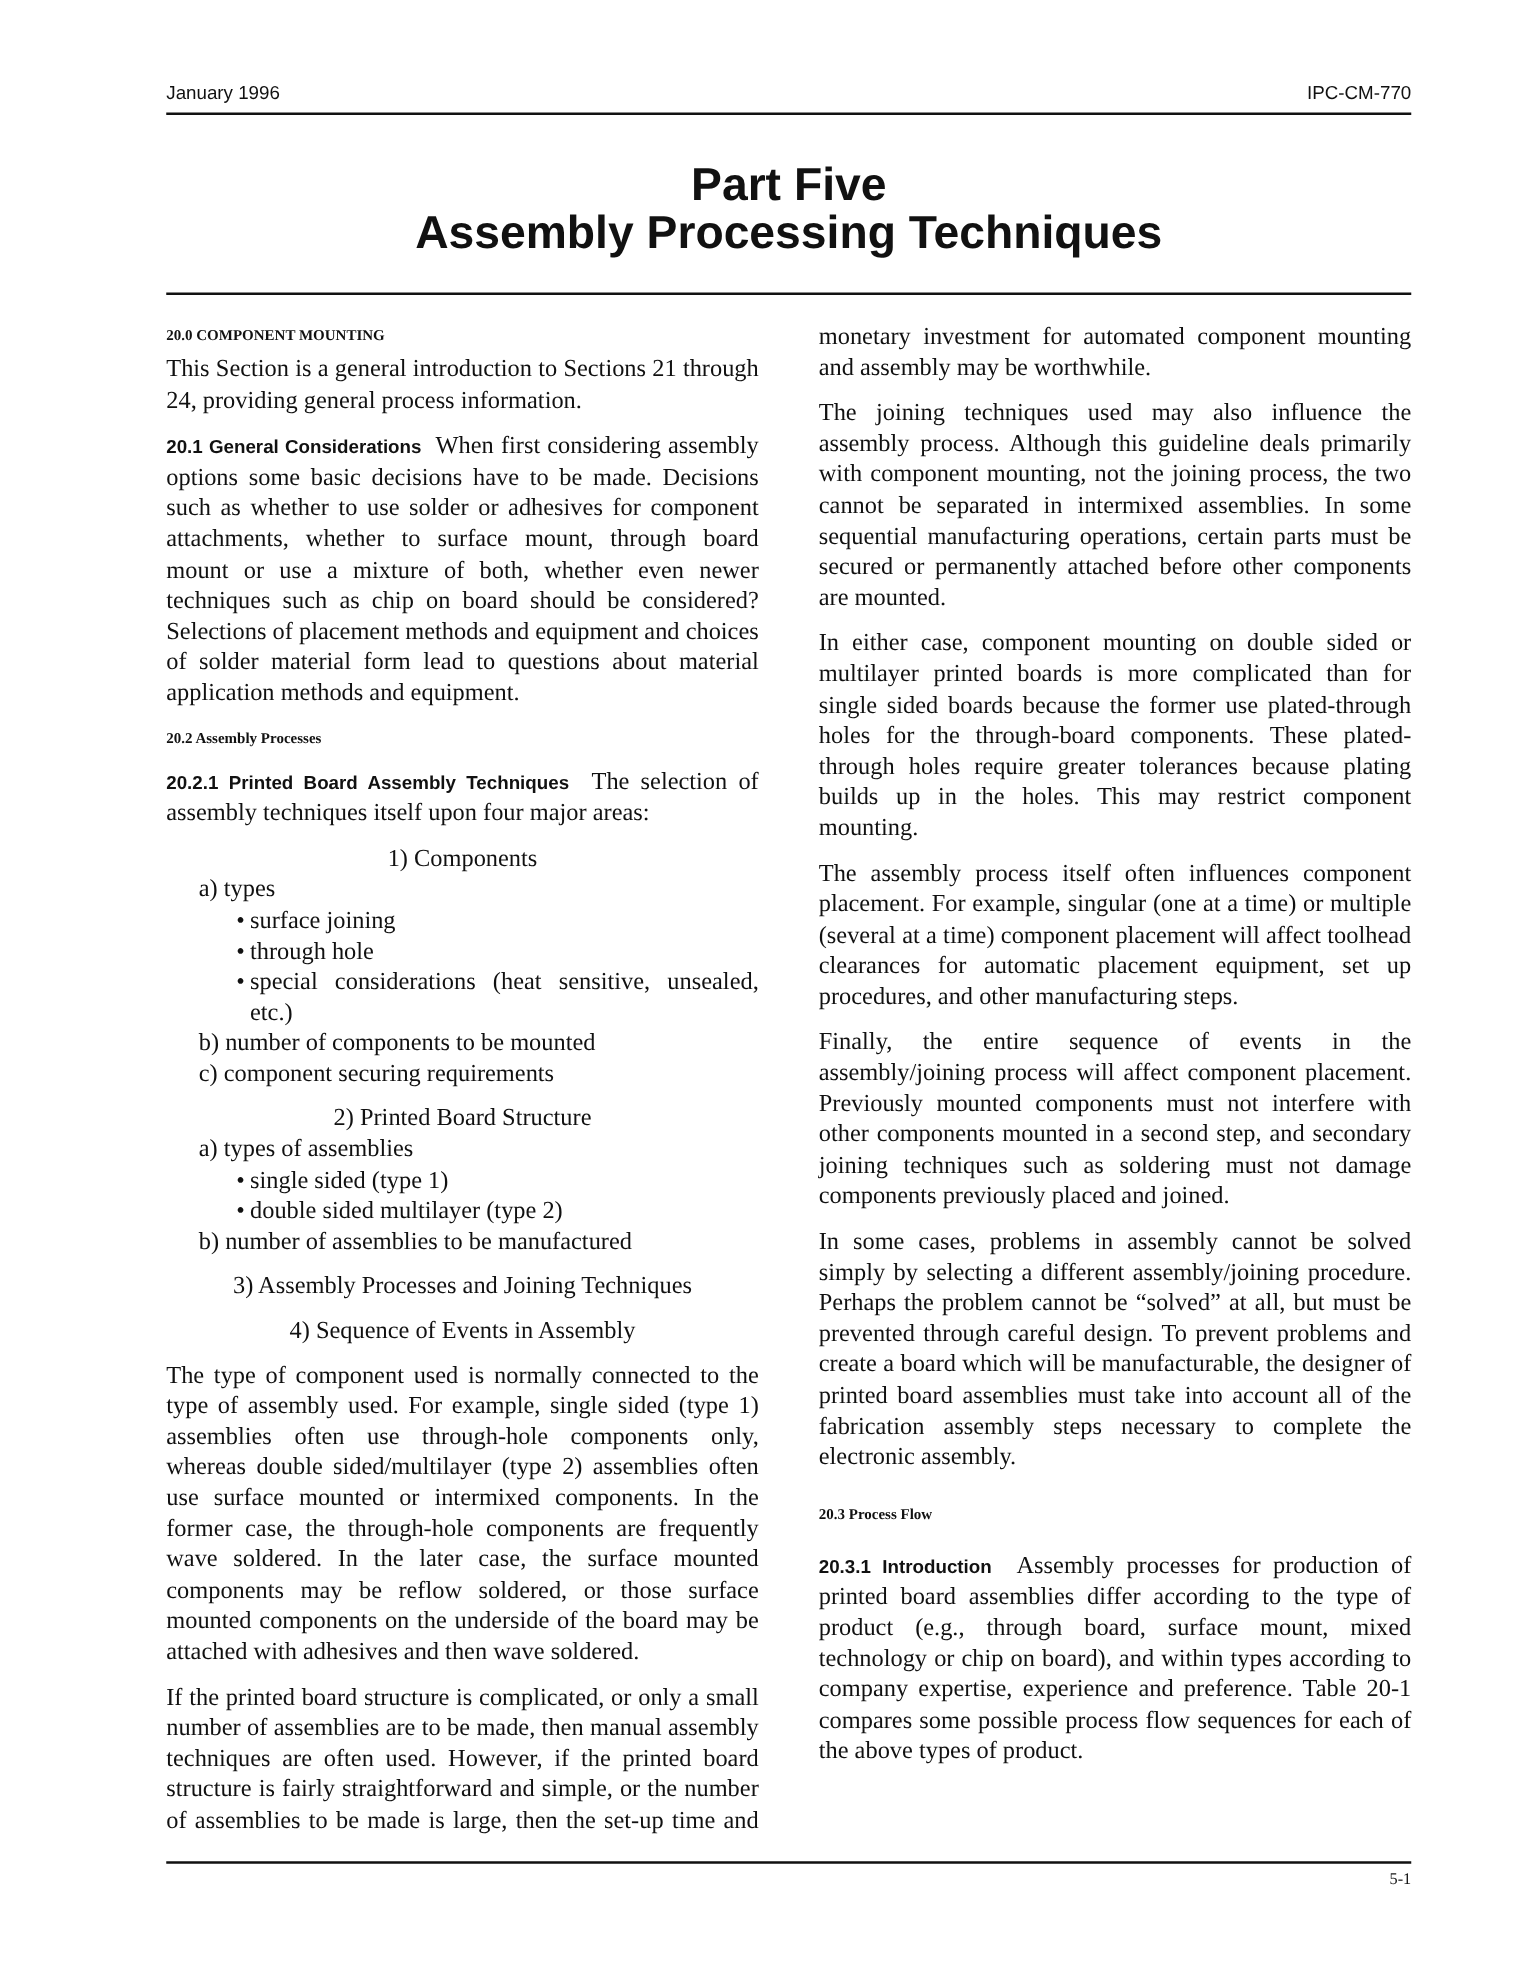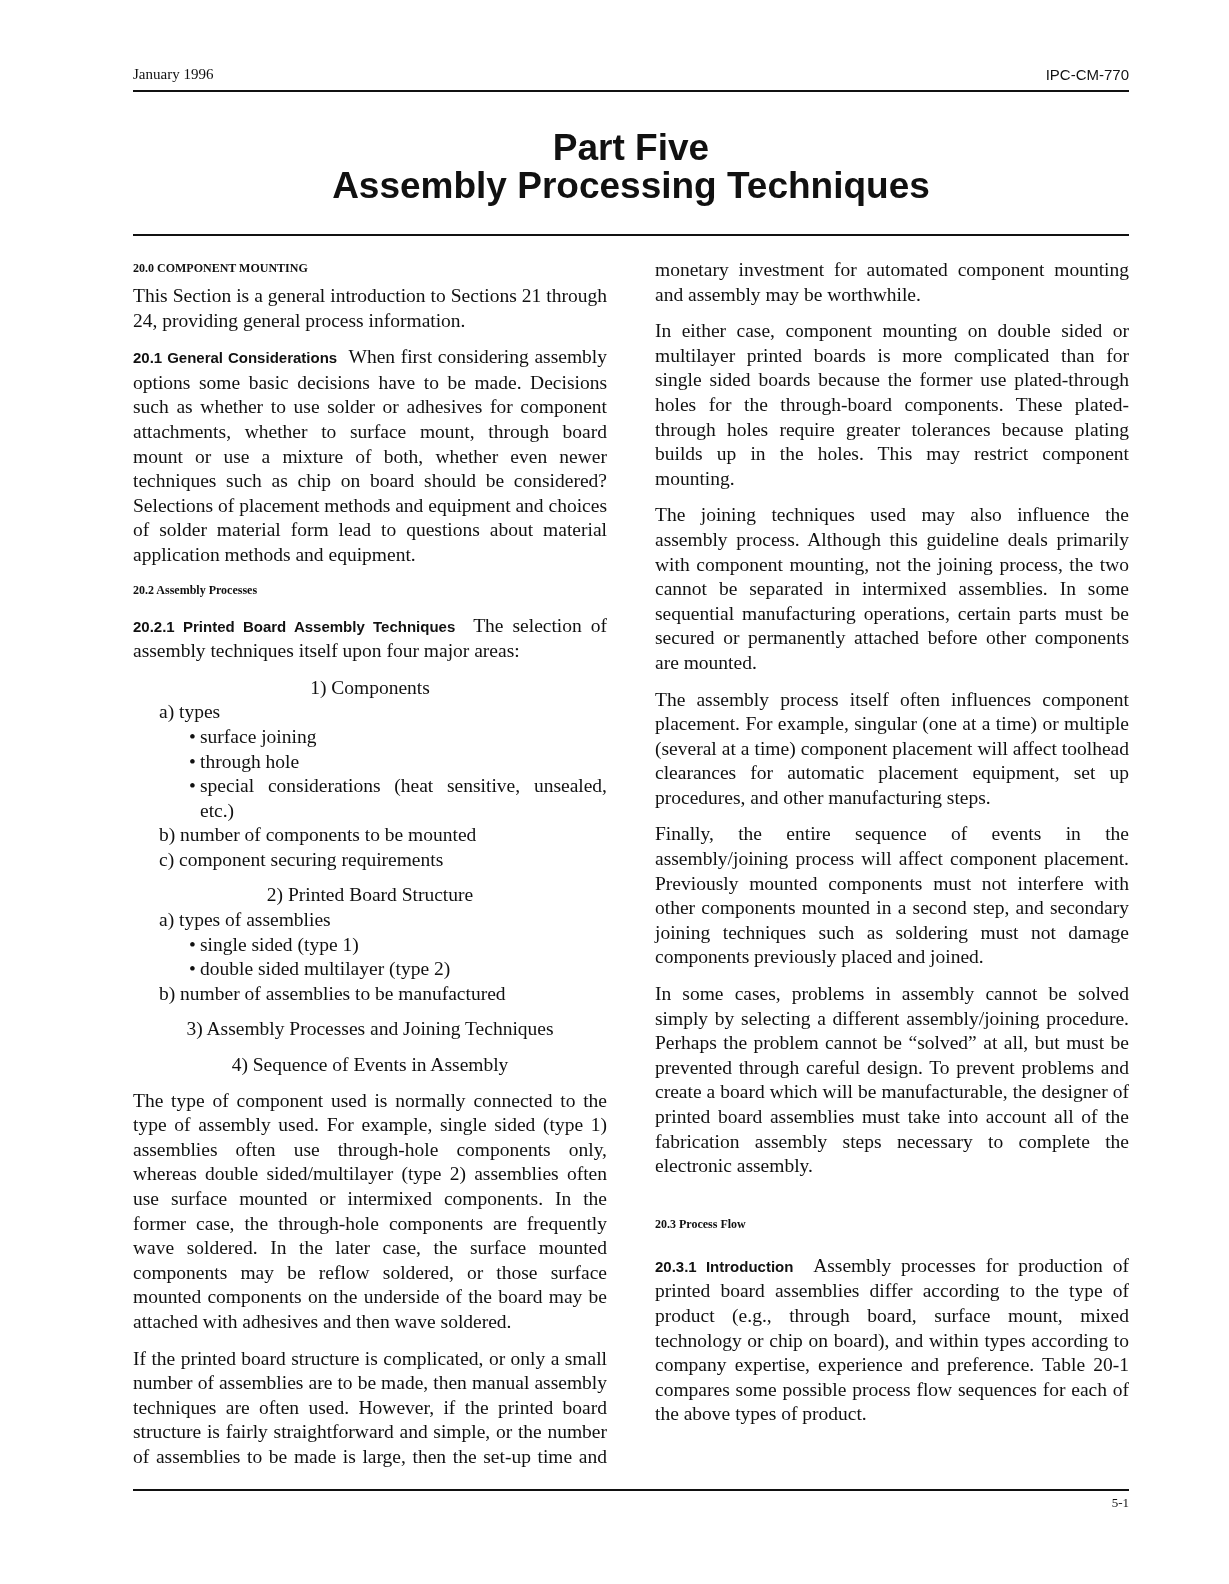--- a/index.html
+++ b/index.html
@@ -1,21 +1,21 @@
 <!DOCTYPE html>
 <html><head>
 <meta charset="utf-8">
 <style>
   html, body { margin: 0; padding: 0; background: #ffffff; }
   body { width: 1229px; height: 1584px; position: relative; overflow: hidden; color: #111; }
   .sans { font-family: "Liberation Sans", "DejaVu Sans", sans-serif; }
   .serif { font-family: "Liberation Serif", "DejaVu Serif", serif; }
 
   .running-head { position: absolute; top: 66px; left: 133px; width: 996px; height: 20px; font-size: 15px; }
-  .running-head .left { position: absolute; left: 0; top: 0; font-family: Liberation Serif, serif; }
+  .running-head .left { position: absolute; left: 0; top: 0; }
   .running-head .right { position: absolute; right: 0; top: 0; }
   .rule { position: absolute; left: 133px; width: 996px; height: 0; border-top: 2px solid #111; }
 
   .title { position: absolute; left: 133px; width: 996px; text-align: center; font-weight: bold; font-size: 37px; line-height: 36px; }
 
   .col { position: absolute; top: 258px; width: 474px; font-size: 19.5px; line-height: 24.6px; text-align: justify; }
   .col.left { left: 133px; }
   .col.right { left: 655px; }
 
   .hd { font-family: "Liberation Sans", "DejaVu Sans", sans-serif; font-weight: bold; font-size: 15px; }
@@ -79,23 +79,23 @@
   <p>The type of component used is normally connected to the type of assembly used. For example, single sided (type 1) assemblies often use through-hole components only, whereas double sided/multilayer (type 2) assemblies often use surface mounted or intermixed components. In the former case, the through-hole components are frequently wave soldered. In the later case, the surface mounted components may be reflow soldered, or those surface mounted components on the underside of the board may be attached with adhesives and then wave soldered.</p>
   <p style="text-align-last: justify;">If the printed board structure is complicated, or only a small number of assemblies are to be made, then manual assembly techniques are often used. However, if the printed board structure is fairly straightforward and simple, or the number of assemblies to be made is large, then the set-up time and</p>
 </div>
 
 <div class="col right serif" style="top:258px;">
   <p style="visibility:hidden; height:0; margin:0; overflow:hidden;">In either case, component mounting on double sided or multilayer printed boards is more complicated than for single sided boards because the former use plated-through holes for the through-board components. These plated-through holes require greater tolerances because plating builds up in the holes. This may restrict component mounting.</p>
 </div>
 
 <div class="col right serif" id="rightcol">
   <p id="cont">monetary investment for automated component mounting and assembly may be worthwhile.</p>
+  <p>The joining techniques used may also influence the assembly process. Although this guideline deals primarily with component mounting, not the joining process, the two cannot be separated in intermixed assemblies. In some sequential manufacturing operations, certain parts must be secured or permanently attached before other components are mounted.</p>
   <p>In either case, component mounting on double sided or multilayer printed boards is more complicated than for single sided boards because the former use plated-through holes for the through-board components. These plated-through holes require greater tolerances because plating builds up in the holes. This may restrict component mounting.</p>
-  <p>The joining techniques used may also influence the assembly process. Although this guideline deals primarily with component mounting, not the joining process, the two cannot be separated in intermixed assemblies. In some sequential manufacturing operations, certain parts must be secured or permanently attached before other components are mounted.</p>
   <p>The assembly process itself often influences component placement. For example, singular (one at a time) or multiple (several at a time) component placement will affect toolhead clearances for automatic placement equipment, set up procedures, and other manufacturing steps.</p>
   <p>Finally, the entire sequence of events in the assembly/joining process will affect component placement. Previously mounted components must not interfere with other components mounted in a second step, and secondary joining techniques such as soldering must not damage components previously placed and joined.</p>
   <p>In some cases, problems in assembly cannot be solved simply by selecting a different assembly/joining procedure. Perhaps the problem cannot be “solved” at all, but must be prevented through careful design. To prevent problems and create a board which will be manufacturable, the designer of printed board assemblies must take into account all of the fabrication assembly steps necessary to complete the electronic assembly.</p>
-  <div class="h-block" style="margin-top:35px; margin-bottom:20px;">20.3  Process Flow</div>
+  <div class="h-block" style="margin-top:22px; margin-bottom:20px;">20.3  Process Flow</div>
   <p><span class="hd">20.3.1  Introduction</span>&nbsp;&nbsp;<span>Assembly processes for production of printed board assemblies differ according to the type of product (e.g., through board, surface mount, mixed technology or chip on board), and within types according to company expertise, experience and preference. Table 20-1 compares some possible process flow sequences for each of the above types of product.</span></p>
 </div>
 
 <div class="rule" style="top:1489px;"></div>
 <div class="page-number serif">5-1</div>
 
 </body></html>

